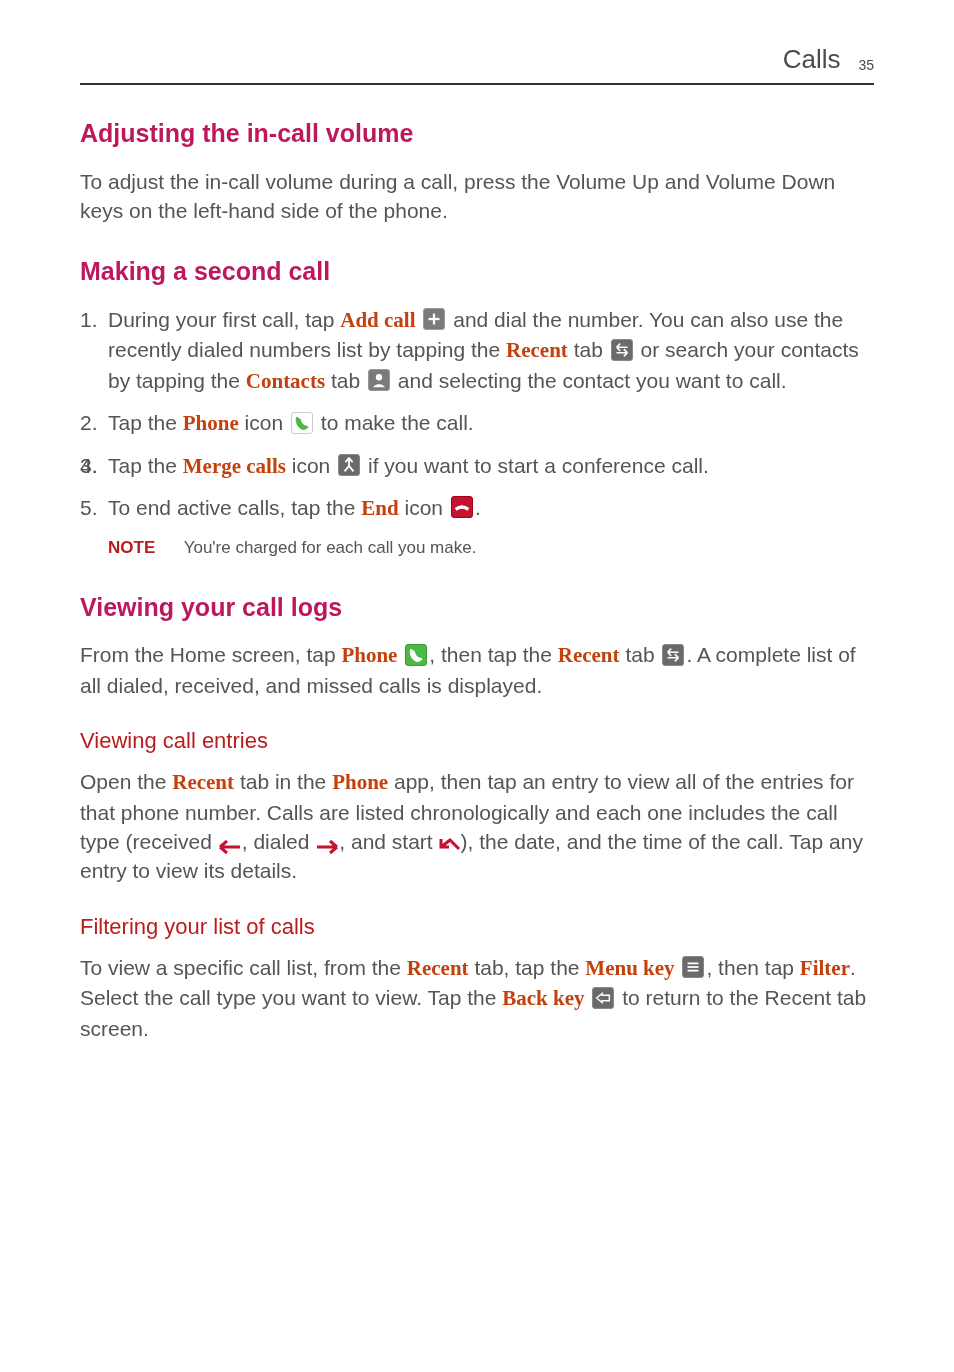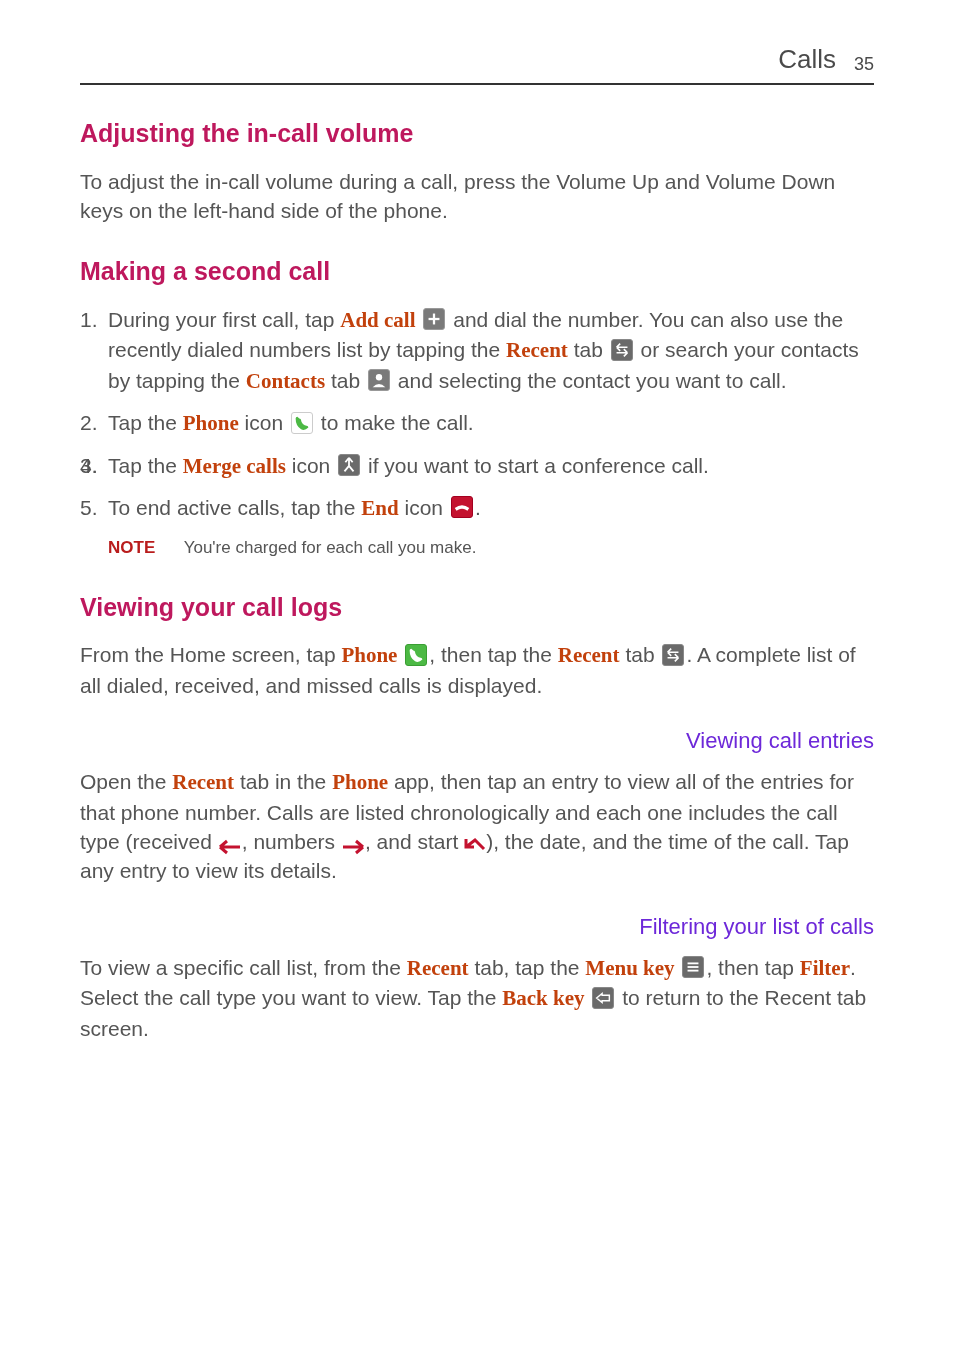--- a/index.html
+++ b/index.html
@@ -20,40 +20,39 @@
       text-align: right;
     }
     .header-title {
       display: inline-block;
       font-size: 26px;
       color: #4a4a4a;
       margin-right: 12px;
     }
     .header-page {
       display: inline-block;
-      font-size: 18px;
+      font-size: 14px;
       color: #4a4a4a;
       vertical-align: baseline;
       position: relative;
       top: 2px;
     }
     h2.red {
       color: #be185d;
       font-size: 25px;
       font-weight: bold;
       margin-top: 28px;
       margin-bottom: 14px;
     }
     h3.red {
-      color: #6d28d9;
+      color: #b91c1c;
       font-size: 22px;
       font-weight: 500;
       margin-top: 24px;
       margin-bottom: 10px;
-      text-align: right;
     }
     p { margin-bottom: 8px; font-size: 21px; color: #555; line-height: 1.4; }
     ol { list-style: none; padding-left: 0; }
     ol li {
       position: relative;
       padding-left: 28px;
       margin-bottom: 12px;
       font-size: 21px;
       color: #555;
       line-height: 1.45;
@@ -189,21 +188,21 @@
   <span class="icon icon-recent2"><svg viewBox="0 0 22 22">
         <path d="M5 8 L9 4 M5 8 L9 12 M5 8 L17 8 M17 14 L13 10 M17 14 L13 18 M17 14 L5 14" stroke="#fff" stroke-width="1.8" fill="none"></path>
       </svg></span><span>. A complete list of all dialed, received, and missed calls is displayed.</span>
 </p>
 
 <h3 class="red">Viewing call entries</h3>
 <p>
   <span>Open the </span><span class="bold">Recent</span><span> tab in the </span><span class="bold">Phone</span><span> app, then tap an entry to view all of the entries for that phone number. Calls are listed chronologically and each one includes the call type (received </span>
   <span class="arrow-left"><svg viewBox="0 0 24 16">
         <path d="M2 8 L22 8 M2 8 L9 2 M2 8 L9 14" stroke="#c4122f" stroke-width="3" fill="none"></path>
-      </svg></span><span>, numbers </span>
+      </svg></span><span>, dialed </span>
   <span class="arrow-right"><svg viewBox="0 0 24 16">
         <path d="M22 8 L2 8 M22 8 L15 2 M22 8 L15 14" stroke="#c4122f" stroke-width="3" fill="none"></path>
       </svg></span><span>, and start </span>
   <span class="missed-icon"><svg viewBox="0 0 22 18">
         <path d="M2 2 L2 10 L10 10 M2 10 L11 3 L20 12" stroke="#c4122f" stroke-width="3" fill="none"></path>
       </svg></span><span>), the date, and the time of the call. Tap any entry to view its details.</span>
 </p>
 
 <h3 class="red">Filtering your list of calls</h3>
 <p>

